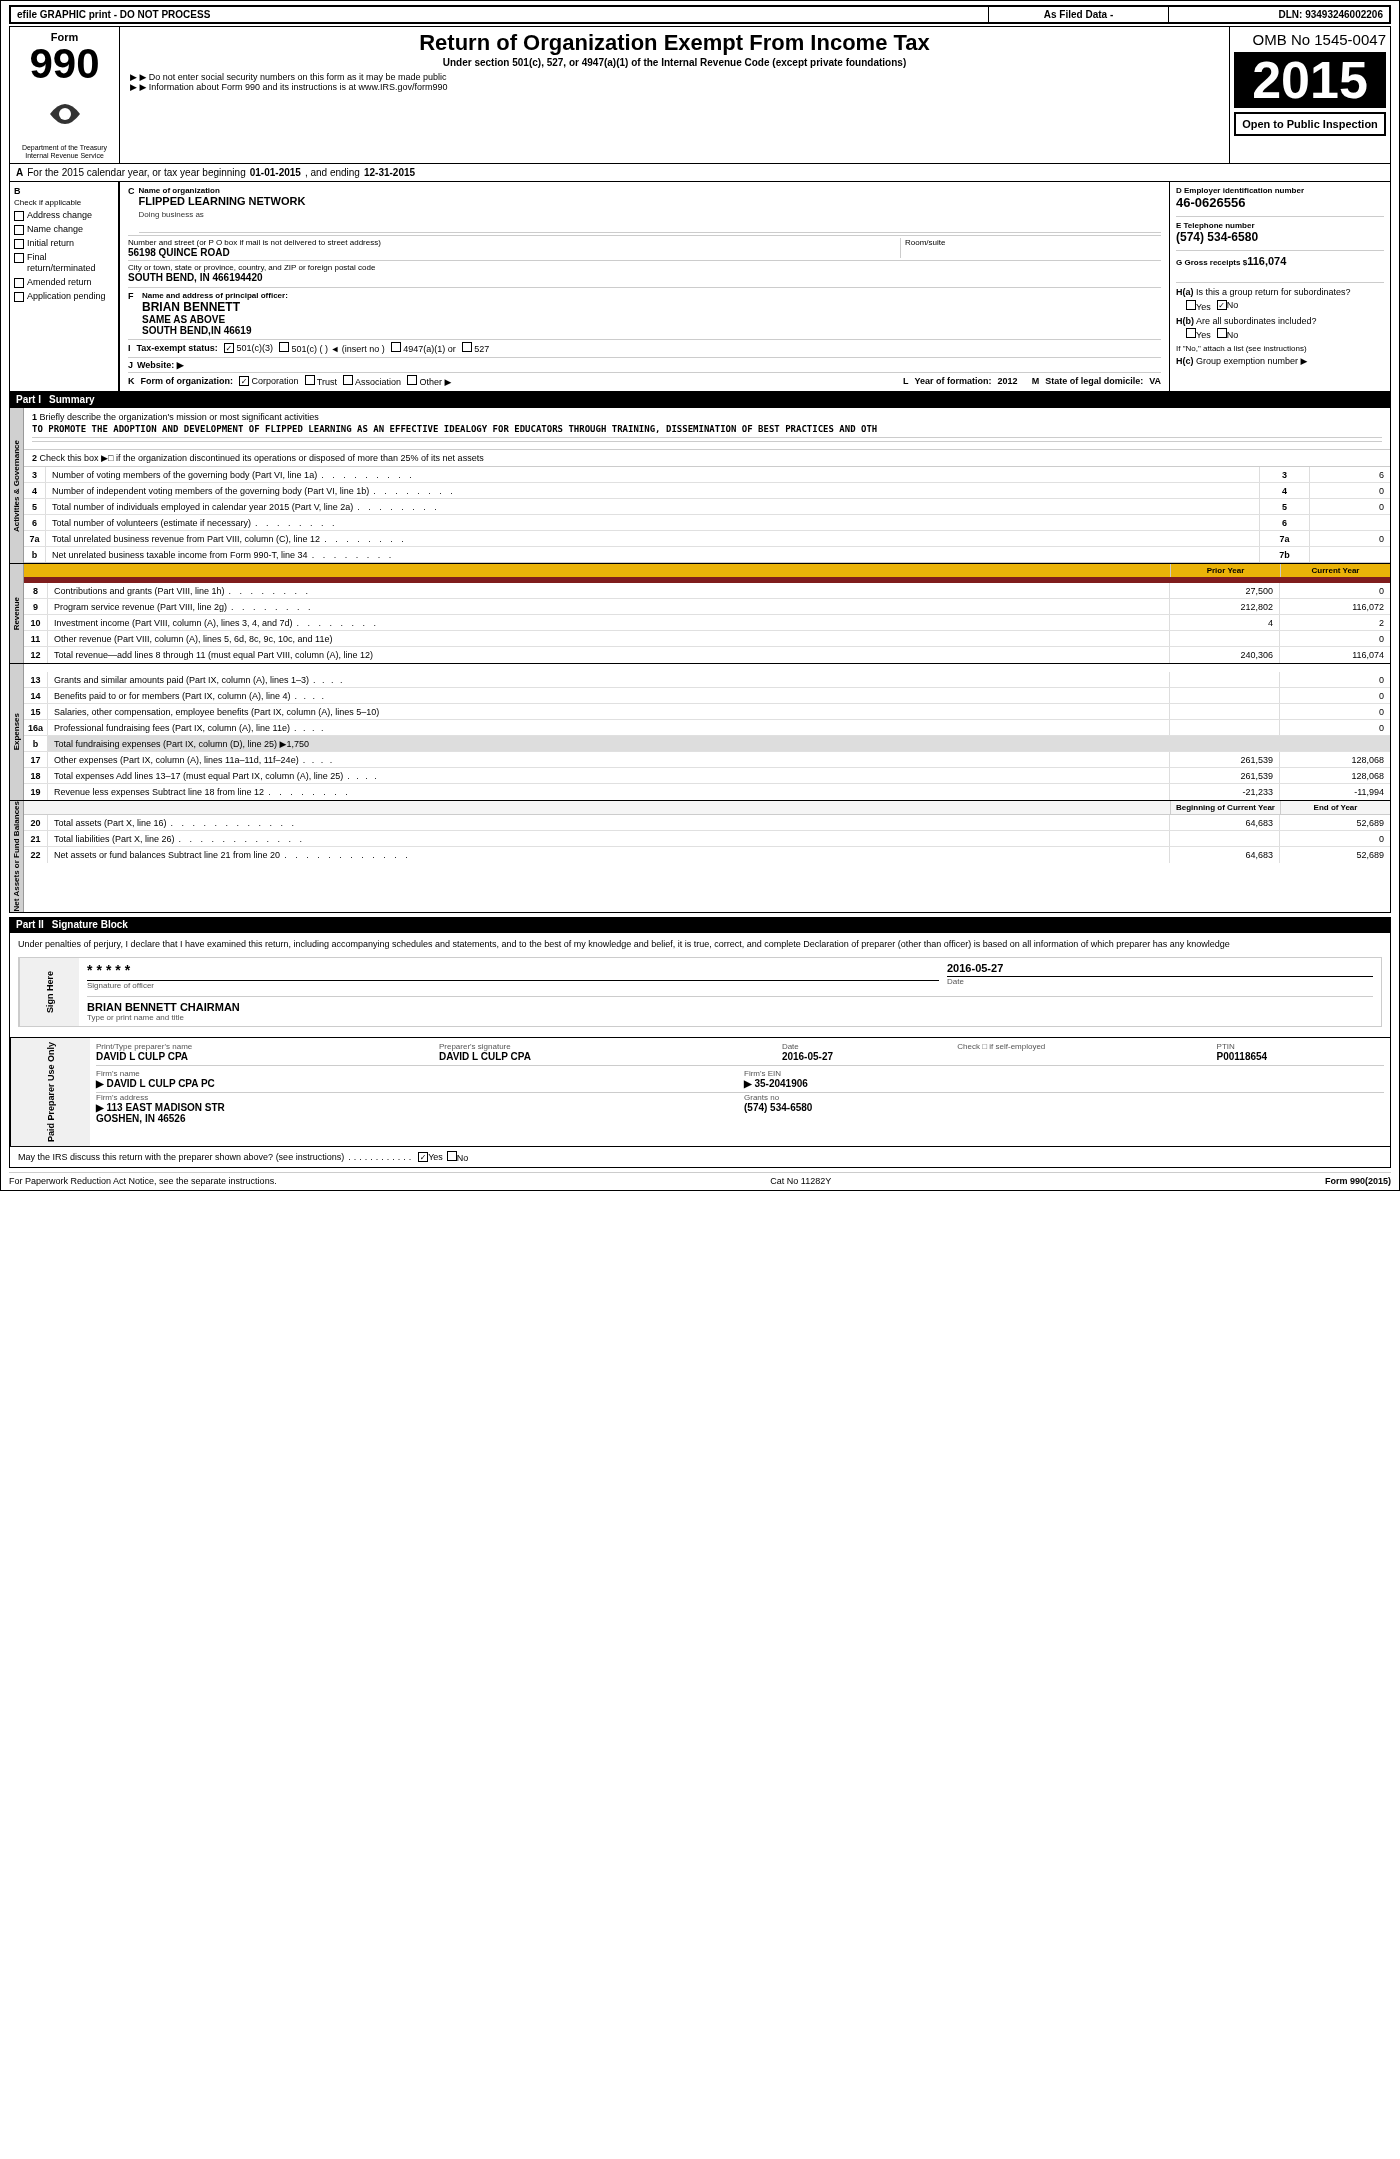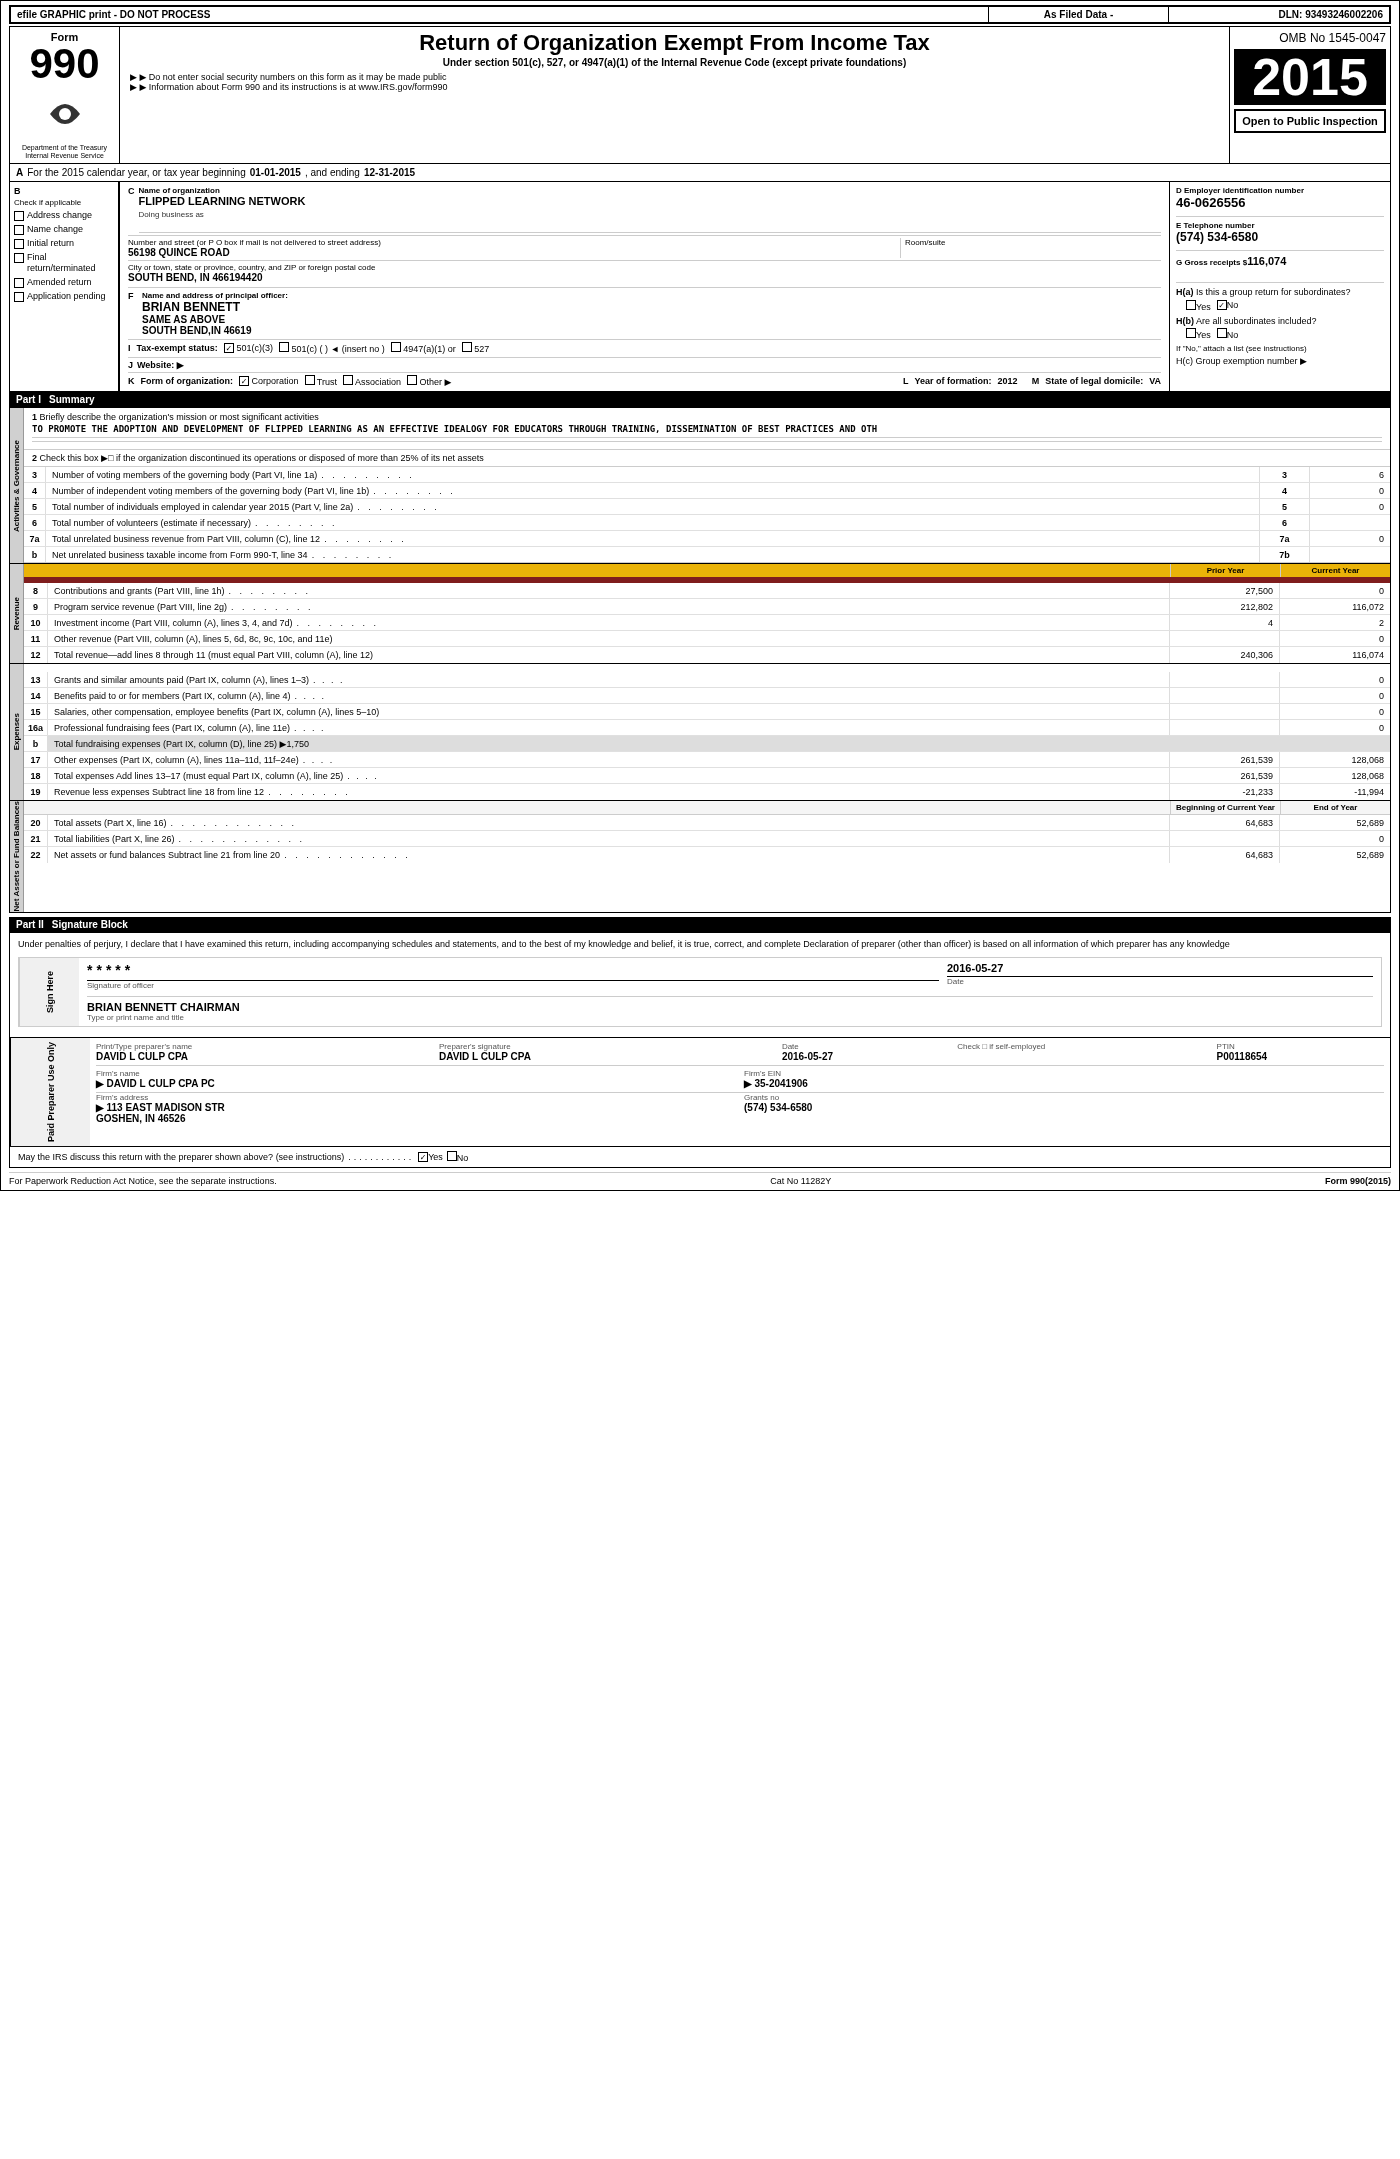--- a/index.html
+++ b/index.html
@@ -142,21 +142,21 @@
     <div style="flex:1; padding:4px 10px; border-right:1px solid #000;">
       <div style="font-size:22px; font-weight:bold; text-align:center; line-height:1.1;">Return of Organization Exempt From Income Tax</div>
       <div style="font-size:10px; text-align:center; margin-top:2px; font-weight:bold;">Under section 501(c), 527, or 4947(a)(1) of the Internal Revenue Code (except private foundations)</div>
       <div style="font-size:9px; margin-top:4px;">
         <div>▶ <span>▶ Do not enter social security numbers on this form as it may be made public</span></div>
         <div>▶ <span>▶ Information about Form 990 and its instructions is at www.IRS.gov/form990</span></div>
       </div>
     </div>
 
     <div style="flex:0 0 160px; padding:4px; text-align:center;">
-      <div style="font-size:12px; text-align:right;">OMB No 1545-0047</div>
+      <div style="font-size:15px; text-align:right;">OMB No 1545-0047</div>
       <div style="background:#000; color:#fff; font-size:52px; font-weight:bold; line-height:1; padding:2px 8px; margin:4px 0;">2015</div>
       <div style="border:2px solid #000; padding:4px; font-size:11px; font-weight:bold;">Open to Public Inspection</div>
     </div>
   </div>
 
   <div style="border:1px solid #000; border-top:none; padding:3px 6px; font-size:10px; display:flex; align-items:center; gap:4px;">
     <span style="font-weight:bold;">A</span>
     <span>For the 2015 calendar year, or tax year beginning</span>
     <span style="font-weight:bold;">01-01-2015</span>
     <span>, and ending</span>
@@ -306,21 +306,21 @@
         <div style="font-size:9px; margin-bottom:2px;">
           <span style="font-weight:bold;">H(b)</span>
           <span>Are all subordinates included?</span>
         </div>
         <div style="display:flex; gap:6px; font-size:9px; margin-bottom:4px; margin-left:10px;">
           <span><span class="small-cb"></span>Yes</span>
           <span><span class="small-cb"></span>No</span>
         </div>
         <div style="font-size:8px; margin-bottom:3px;">If "No," attach a list (see instructions)</div>
         <div style="font-size:9px;">
-          <span style="font-weight:normal;">H(c)</span>
+          <span style="font-weight:bold;">H(c)</span>
           <span>Group exemption number ▶</span>
         </div>
       </div>
     </div>
   </div>
 
   <div style="display:flex; border:1px solid #000; border-top:none; background:#000; color:#fff; padding:2px 6px; align-items:center;">
     <span style="font-weight:bold; font-size:10px; margin-right:8px;">Part I</span>
     <span style="font-size:10px; font-weight:bold;">Summary</span>
   </div>

